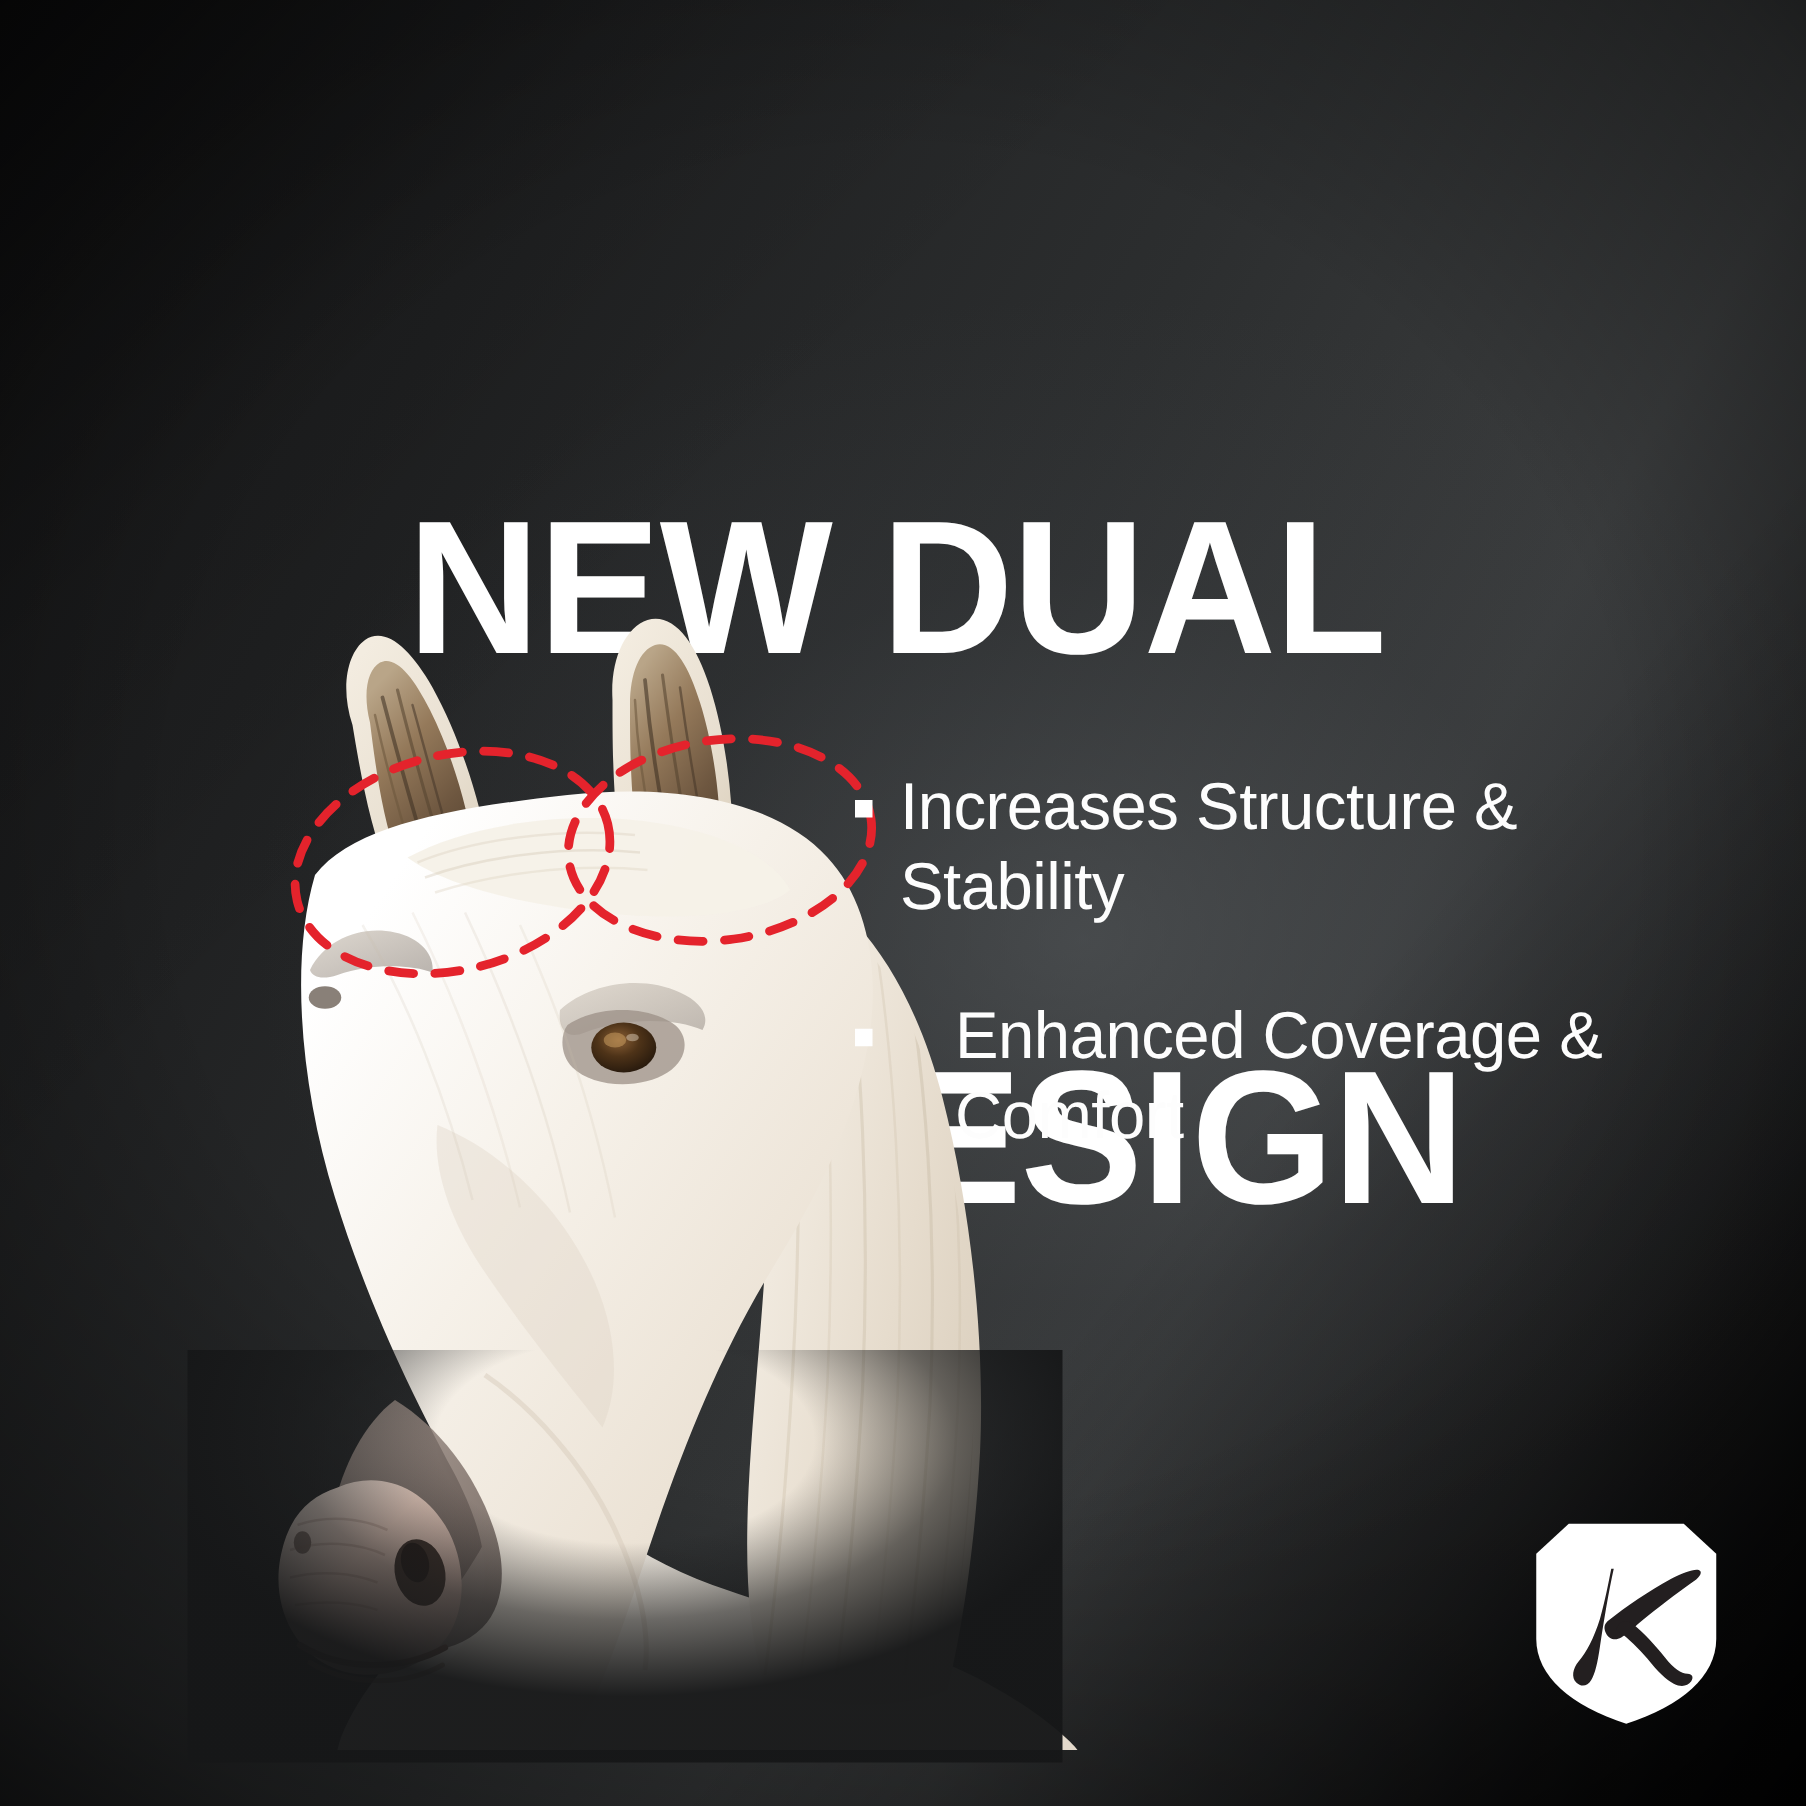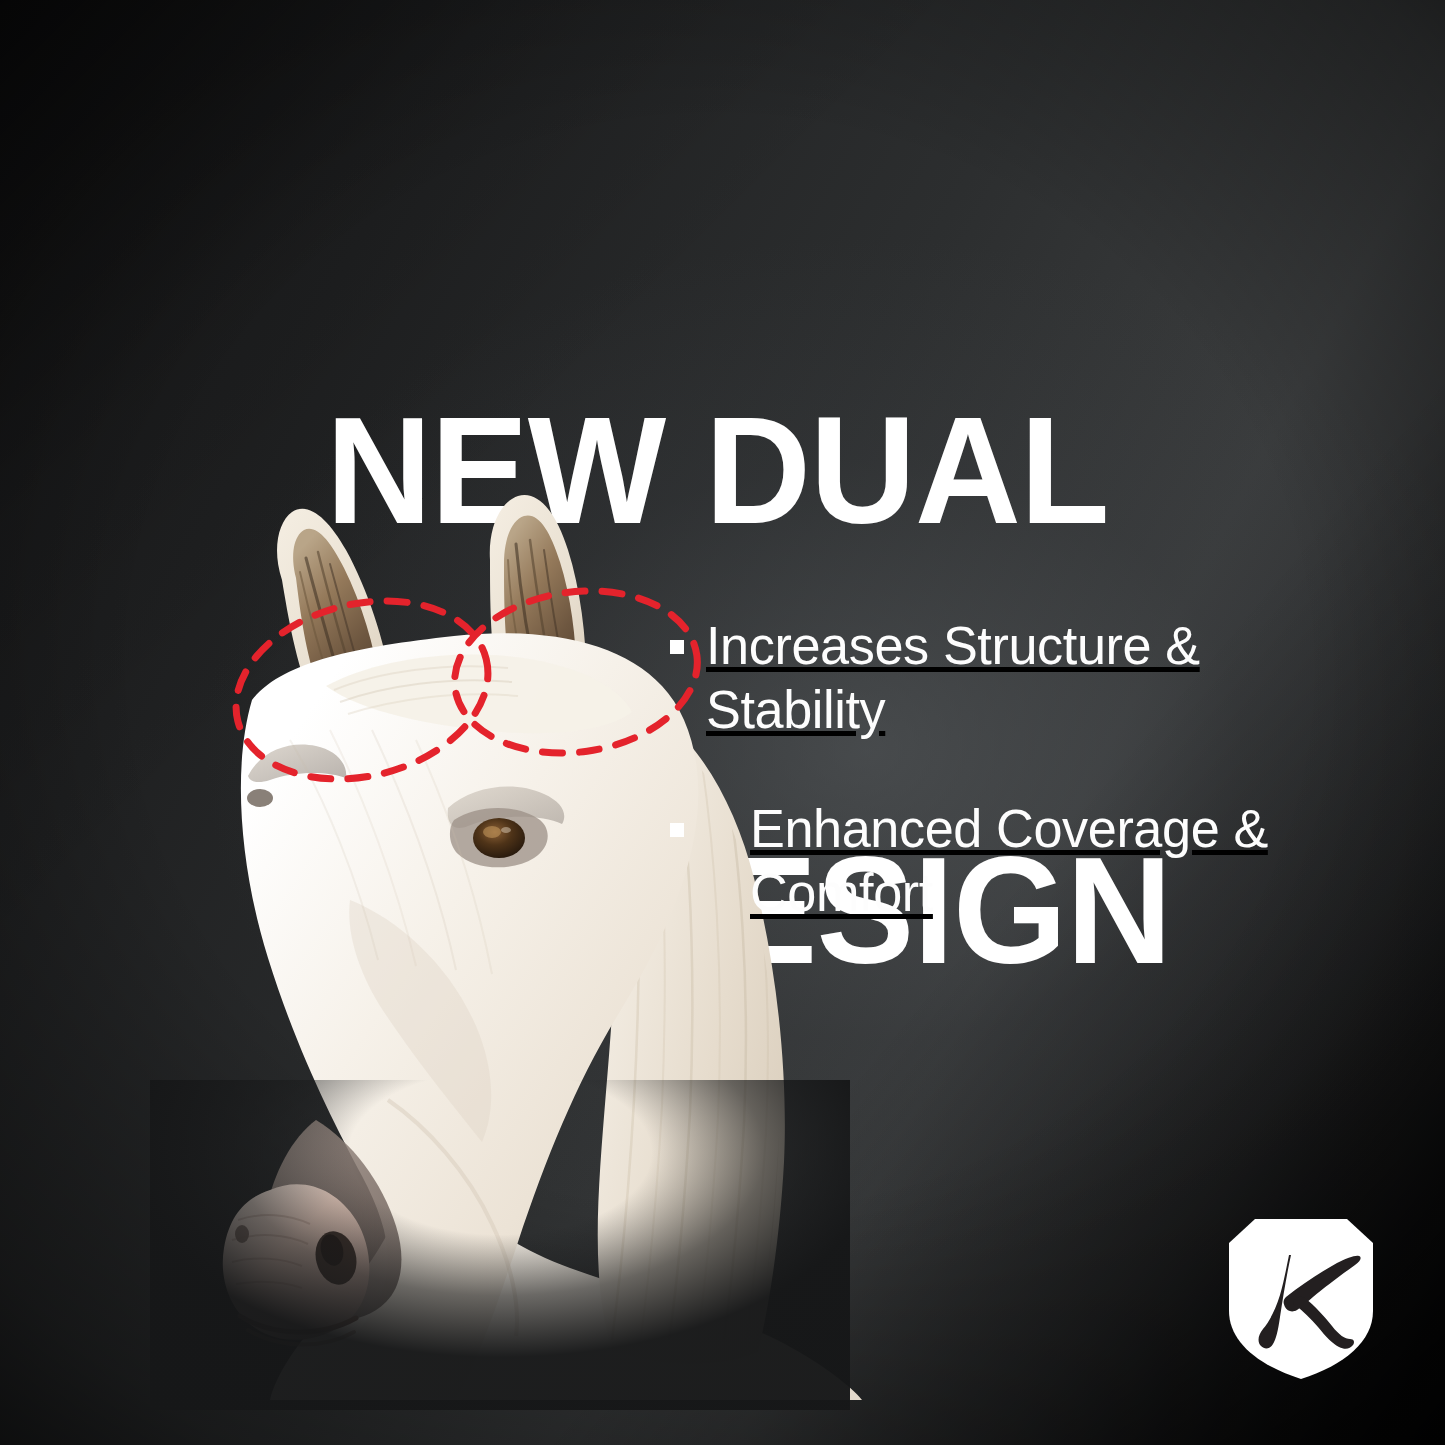--- a/index.html
+++ b/index.html
@@ -64,21 +64,21 @@
   .horse-fade{
     position:absolute;
     left:30px;bottom:-10px;width:700px;height:330px;
     background:radial-gradient(ellipse 54% 62% at 50% 22%, rgba(24,25,26,0) 40%, rgba(24,25,26,0.62) 70%, rgba(22,23,24,0.97) 100%);
     pointer-events:none;
   }
 
   
   .bullets{
     position:absolute;
-    left:670px;top:614px;width:680px;text-decoration:underline;
+    left:684px;top:614px;width:680px;
   }
   .bullet-row{display:flex;align-items:flex-start;margin-bottom:56px;}
   .bullet-row:last-child{margin-bottom:0;gap:44px;}
   .bullet-sq{
     width:14px;height:14px;background:#ffffff;
     margin-top:26px;margin-right:22px;flex:0 0 auto;
   }
   .bullet-txt{
     color:#fdfdfd;
     font-family:"Liberation Sans", sans-serif;

